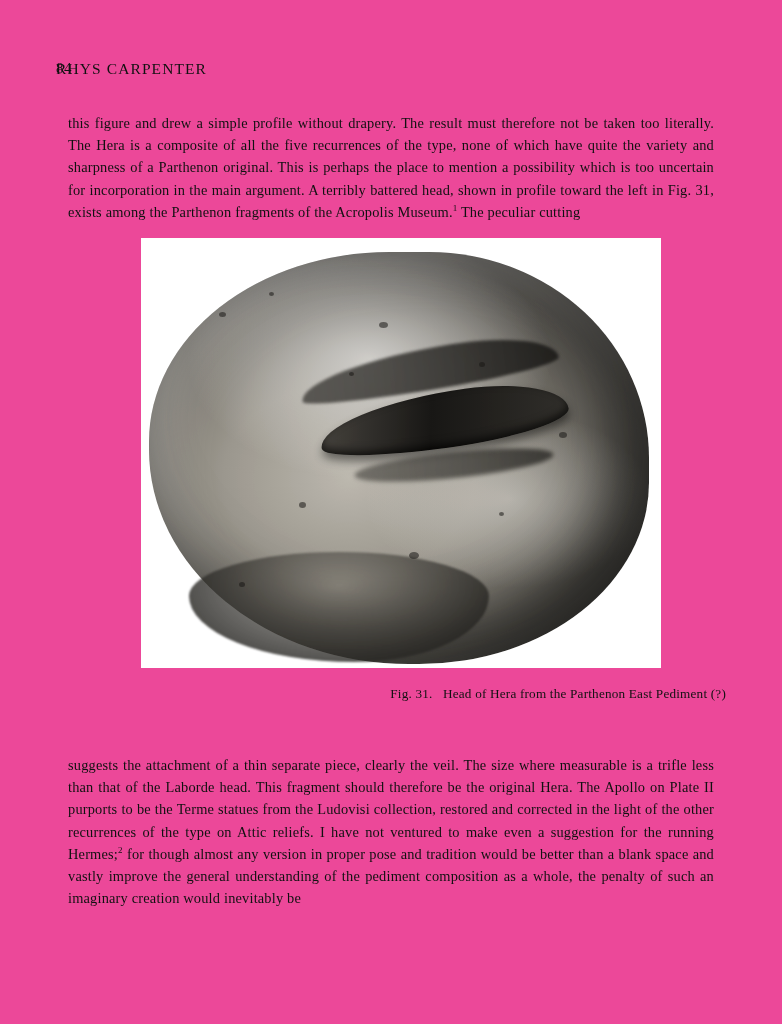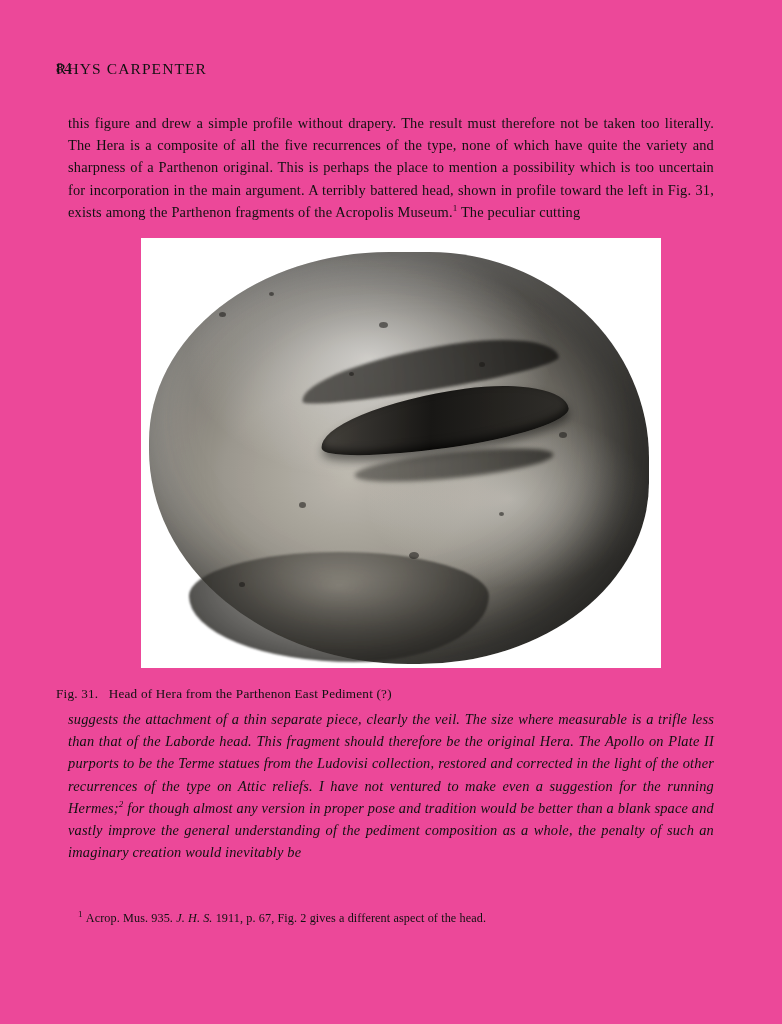--- a/index.html
+++ b/index.html
@@ -48,21 +48,21 @@
   .body-text {
     position: absolute;
     left: 56px;
     width: 670px;
     font-size: 14.4px;
     line-height: 22.2px;
     text-align: justify;
     letter-spacing: 0.18px;
   }
   .para-top { top: 100px; }
-  .para-bottom { top: 696px; font-style: italic; }
+  .para-bottom { top: 742px; }
   .body-text p {
     margin: 12px;
   }
   .figure-block {
     position: absolute;
     left: 56px;
     width: 670px;
     top: 238px;
   }
   .figure-image {
@@ -144,21 +144,21 @@
     left: 40px;
     top: 300px;
     width: 300px;
     height: 110px;
     background: radial-gradient(ellipse at 50% 30%, rgba(120,116,108,0.5), rgba(40,39,36,0.85) 80%);
     border-radius: 50% 50% 45% 55% / 40% 40% 60% 60%;
     filter: blur(1px);
   }
   .figure-caption {
     margin-top: 14px;
-    text-align: left;
+    text-align: right;
     font-size: 13.2px;
     letter-spacing: 0.2px;
   }
   .footnotes {
     position: absolute;
     left: 56px;
     width: 670px;
     top: 905px;
     font-size: 12.2px;
     line-height: 18.4px;
@@ -221,16 +221,15 @@
       &nbsp;
       <span>Head of Hera from the Parthenon East Pediment (?)</span>
     </div>
   </div>
 
   <div class="body-text para-bottom">
     <p><span>suggests the attachment of a thin separate piece, clearly the veil.  The size where measurable is a trifle less than that of the Laborde head.  This fragment should therefore be the original Hera.  The Apollo on Plate II purports to be the Terme statues from the Ludovisi collection, restored and corrected in the light of the other recurrences of the type on Attic reliefs.  I have not ventured to make even a suggestion for the running Hermes;</span><sup class="ref">2</sup><span> for though almost any version in proper pose and tradition would be better than a blank space and vastly improve the general understanding of the pediment composition as a whole, the penalty of such an imaginary creation would inevitably be</span></p>
   </div>
 
   <div class="footnotes">
-    <p class="fn"><span class="sup">1</span>&nbsp;<span>Acrop. Mus. 935.  </span><span class="ital">J. H. S.</span><span> 1911, p. 67, Fig. 2 gives a different aspect of the head.</span></p>
   </div>
 
 </div>
 
 </body></html>

